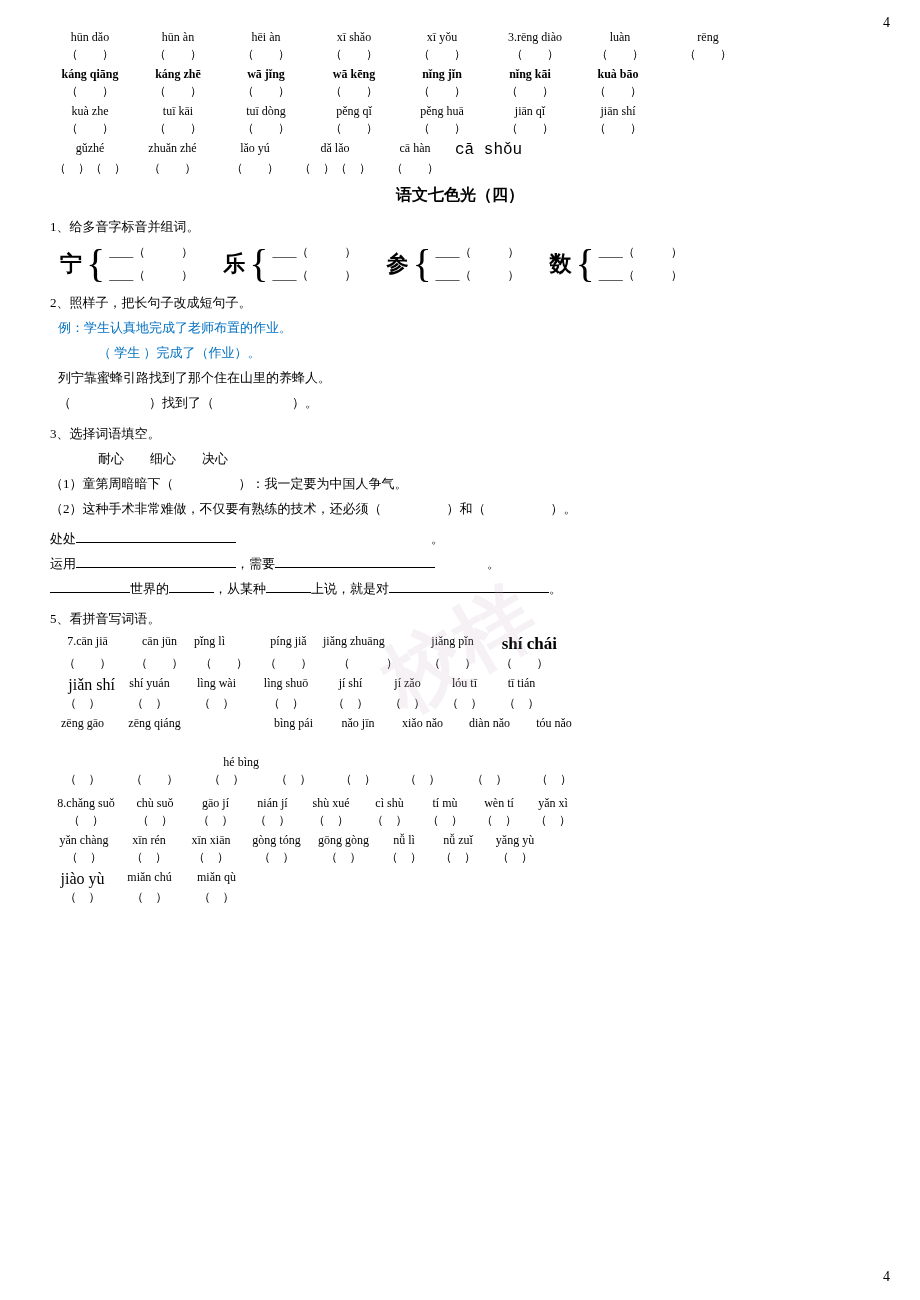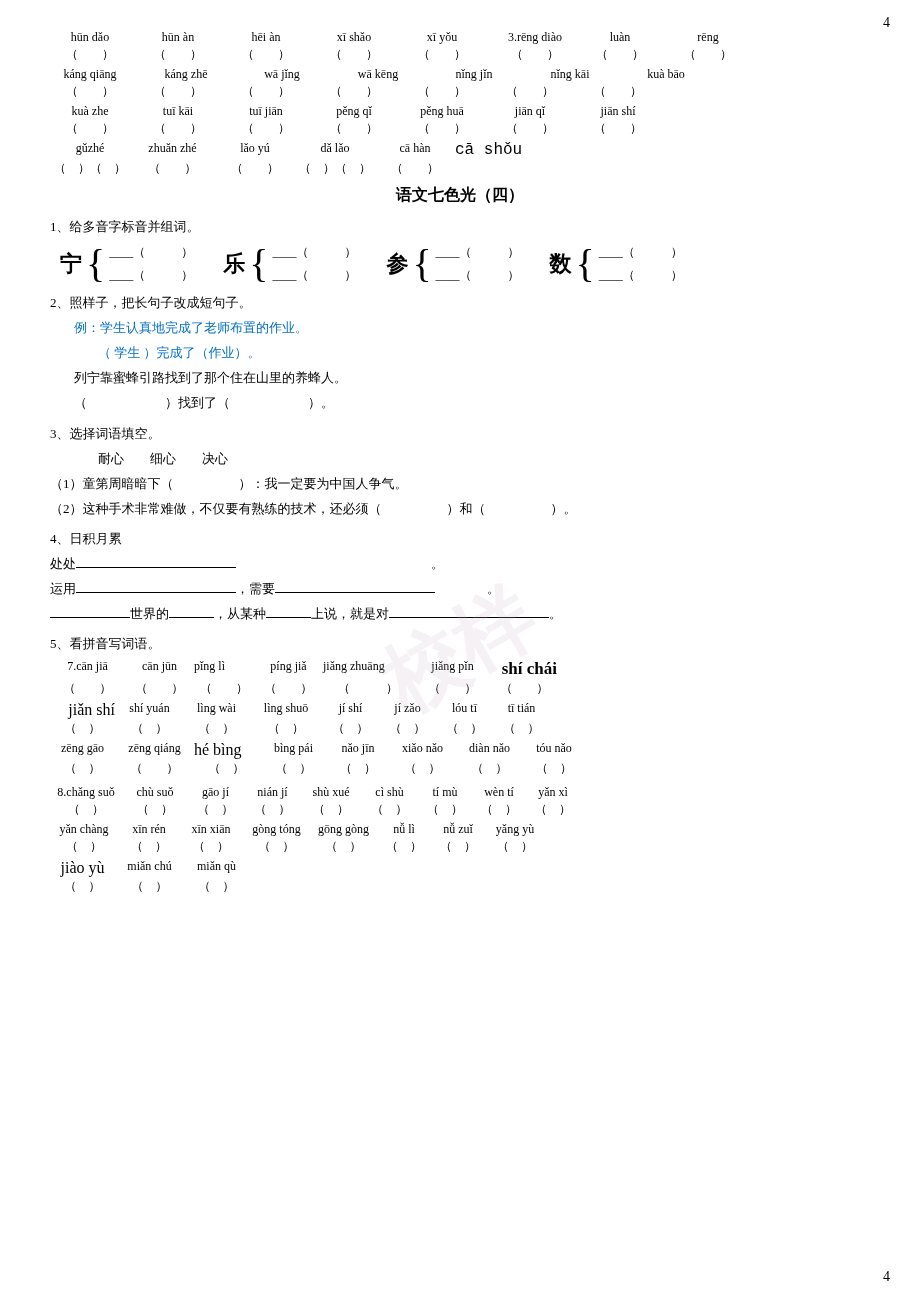--- a/index.html
+++ b/index.html
@@ -67,21 +67,21 @@
     }
     .pg {
       display: inline-flex;
       flex-direction: column;
       align-items: center;
       min-width: 80px;
       margin-right: 8px;
     }
     .pg .py { font-size: 12px; white-space: nowrap; }
     .pg .br { font-size: 12px; white-space: nowrap; }
-    .indent { margin-left: 24px; }
+    .indent { margin-left: 8px; }
     .indent2 { margin-left: 48px; }
     p { margin: 3px 0; font-size: 13px; line-height: 1.7; }
   </style>
 </head>
 <body>
 
 <div class="watermark">校样</div>
 
 <div class="page-num-top">4</div>
 
@@ -129,21 +129,21 @@
       </span>
     <span style="min-width:90px; text-align:center; font-size:12px;">（　　）</span>
     <span class="pg">
         <span class="br">（　　）</span>
       </span>
     <span class="pg">
         <span class="br">（　　）</span>
       </span>
   </div>
 
-  <div style="display:flex; flex-wrap:wrap; gap:8px; margin-bottom:1px;">
+  <div style="display:flex; flex-wrap:wrap; gap:0; margin-bottom:1px;font-weight:bold;">
     <span class="pg">
         <span class="py">káng qiāng</span>
       </span>
     <span class="pg">
         <span class="py">káng zhē</span>
       </span>
     <span class="pg">
         <span class="py">wā jǐng</span>
       </span>
     <span class="pg">
@@ -184,21 +184,21 @@
   </div>
 
   <div style="display:flex; flex-wrap:wrap; gap:0; margin-bottom:1px;">
     <span class="pg">
         <span class="py">kuà zhe</span>
       </span>
     <span class="pg">
         <span class="py">tuī kāi</span>
       </span>
     <span class="pg">
-        <span class="py">tuī jiān</span>
+        <span class="py">tuī dòng</span>
       </span>
     <span class="pg">
         <span class="py">pěng qǐ</span>
       </span>
     <span class="pg">
         <span class="py">pěng huā</span>
       </span>
     <span class="pg">
         <span class="py">jiān qǐ</span>
       </span>
@@ -306,21 +306,20 @@
 </div>
 
 <div style="margin-top:8px;">
   <p>3、选择词语填空。</p>
   <p class="indent2">耐心　　细心　　决心</p>
   <p>（1）童第周暗暗下（　　　　　）：我一定要为中国人争气。</p>
   <p>（2）这种手术非常难做，不仅要有熟练的技术，还必须（　　　　　）和（　　　　　）。</p>
 </div>
 
 <div style="margin-top:8px;">
-  <p>4、日积月累</p>
   <p>处处<span class="blank-xlong"></span>　　　　　　　　　　　　　　　。</p>
   <p>运用<span class="blank-xlong"></span>，需要<span class="blank-xlong"></span>　　　　。</p>
   <p><span class="blank-medium"></span>世界的<span class="blank-short"></span>，从某种<span class="blank-short"></span>上说，就是对<span class="blank-xlong"></span>。</p>
 </div>
 
 <div style="margin-top:8px;">
   <p>5、看拼音写词语。</p>
 
   <div style="margin-top:4px;">
 
@@ -360,21 +359,21 @@
       <span style="min-width:70px; font-size:12px; text-align:center;">（　）</span>
       <span style="min-width:55px; font-size:12px; text-align:center;">（　）</span>
       <span style="min-width:55px; font-size:12px; text-align:center;">（　）</span>
       <span style="min-width:55px; font-size:12px; text-align:center;">（　）</span>
       <span style="min-width:55px; font-size:12px; text-align:center;">（　）</span>
     </div>
 
     <div style="display:flex; flex-wrap:wrap; gap:2px; margin-bottom:1px;">
       <span style="min-width:65px; font-size:12px; text-align:center;">zēng gāo</span>
       <span style="min-width:75px; font-size:12px; text-align:center;">zēng qiáng</span>
-      <span style="min-width:65px; font-size:16px; text-align:left;">hé bìng</span>
+      <span style="min-width:65px; font-size:12px; text-align:right;margin-top:39px;">hé bìng</span>
       <span style="min-width:65px; font-size:12px; text-align:center;">bìng pái</span>
       <span style="min-width:60px; font-size:12px; text-align:center;">nǎo jīn</span>
       <span style="min-width:65px; font-size:12px; text-align:center;">xiǎo nǎo</span>
       <span style="min-width:65px; font-size:12px; text-align:center;">diàn nǎo</span>
       <span style="min-width:60px; font-size:12px; text-align:center;">tóu nǎo</span>
     </div>
     <div style="display:flex; flex-wrap:wrap; gap:2px; margin-bottom:8px;">
       <span style="min-width:65px; font-size:12px; text-align:center;">（　）</span>
       <span style="min-width:75px; font-size:12px; text-align:center;">（　　）</span>
       <span style="min-width:65px; font-size:12px; text-align:center;">（　）</span>

